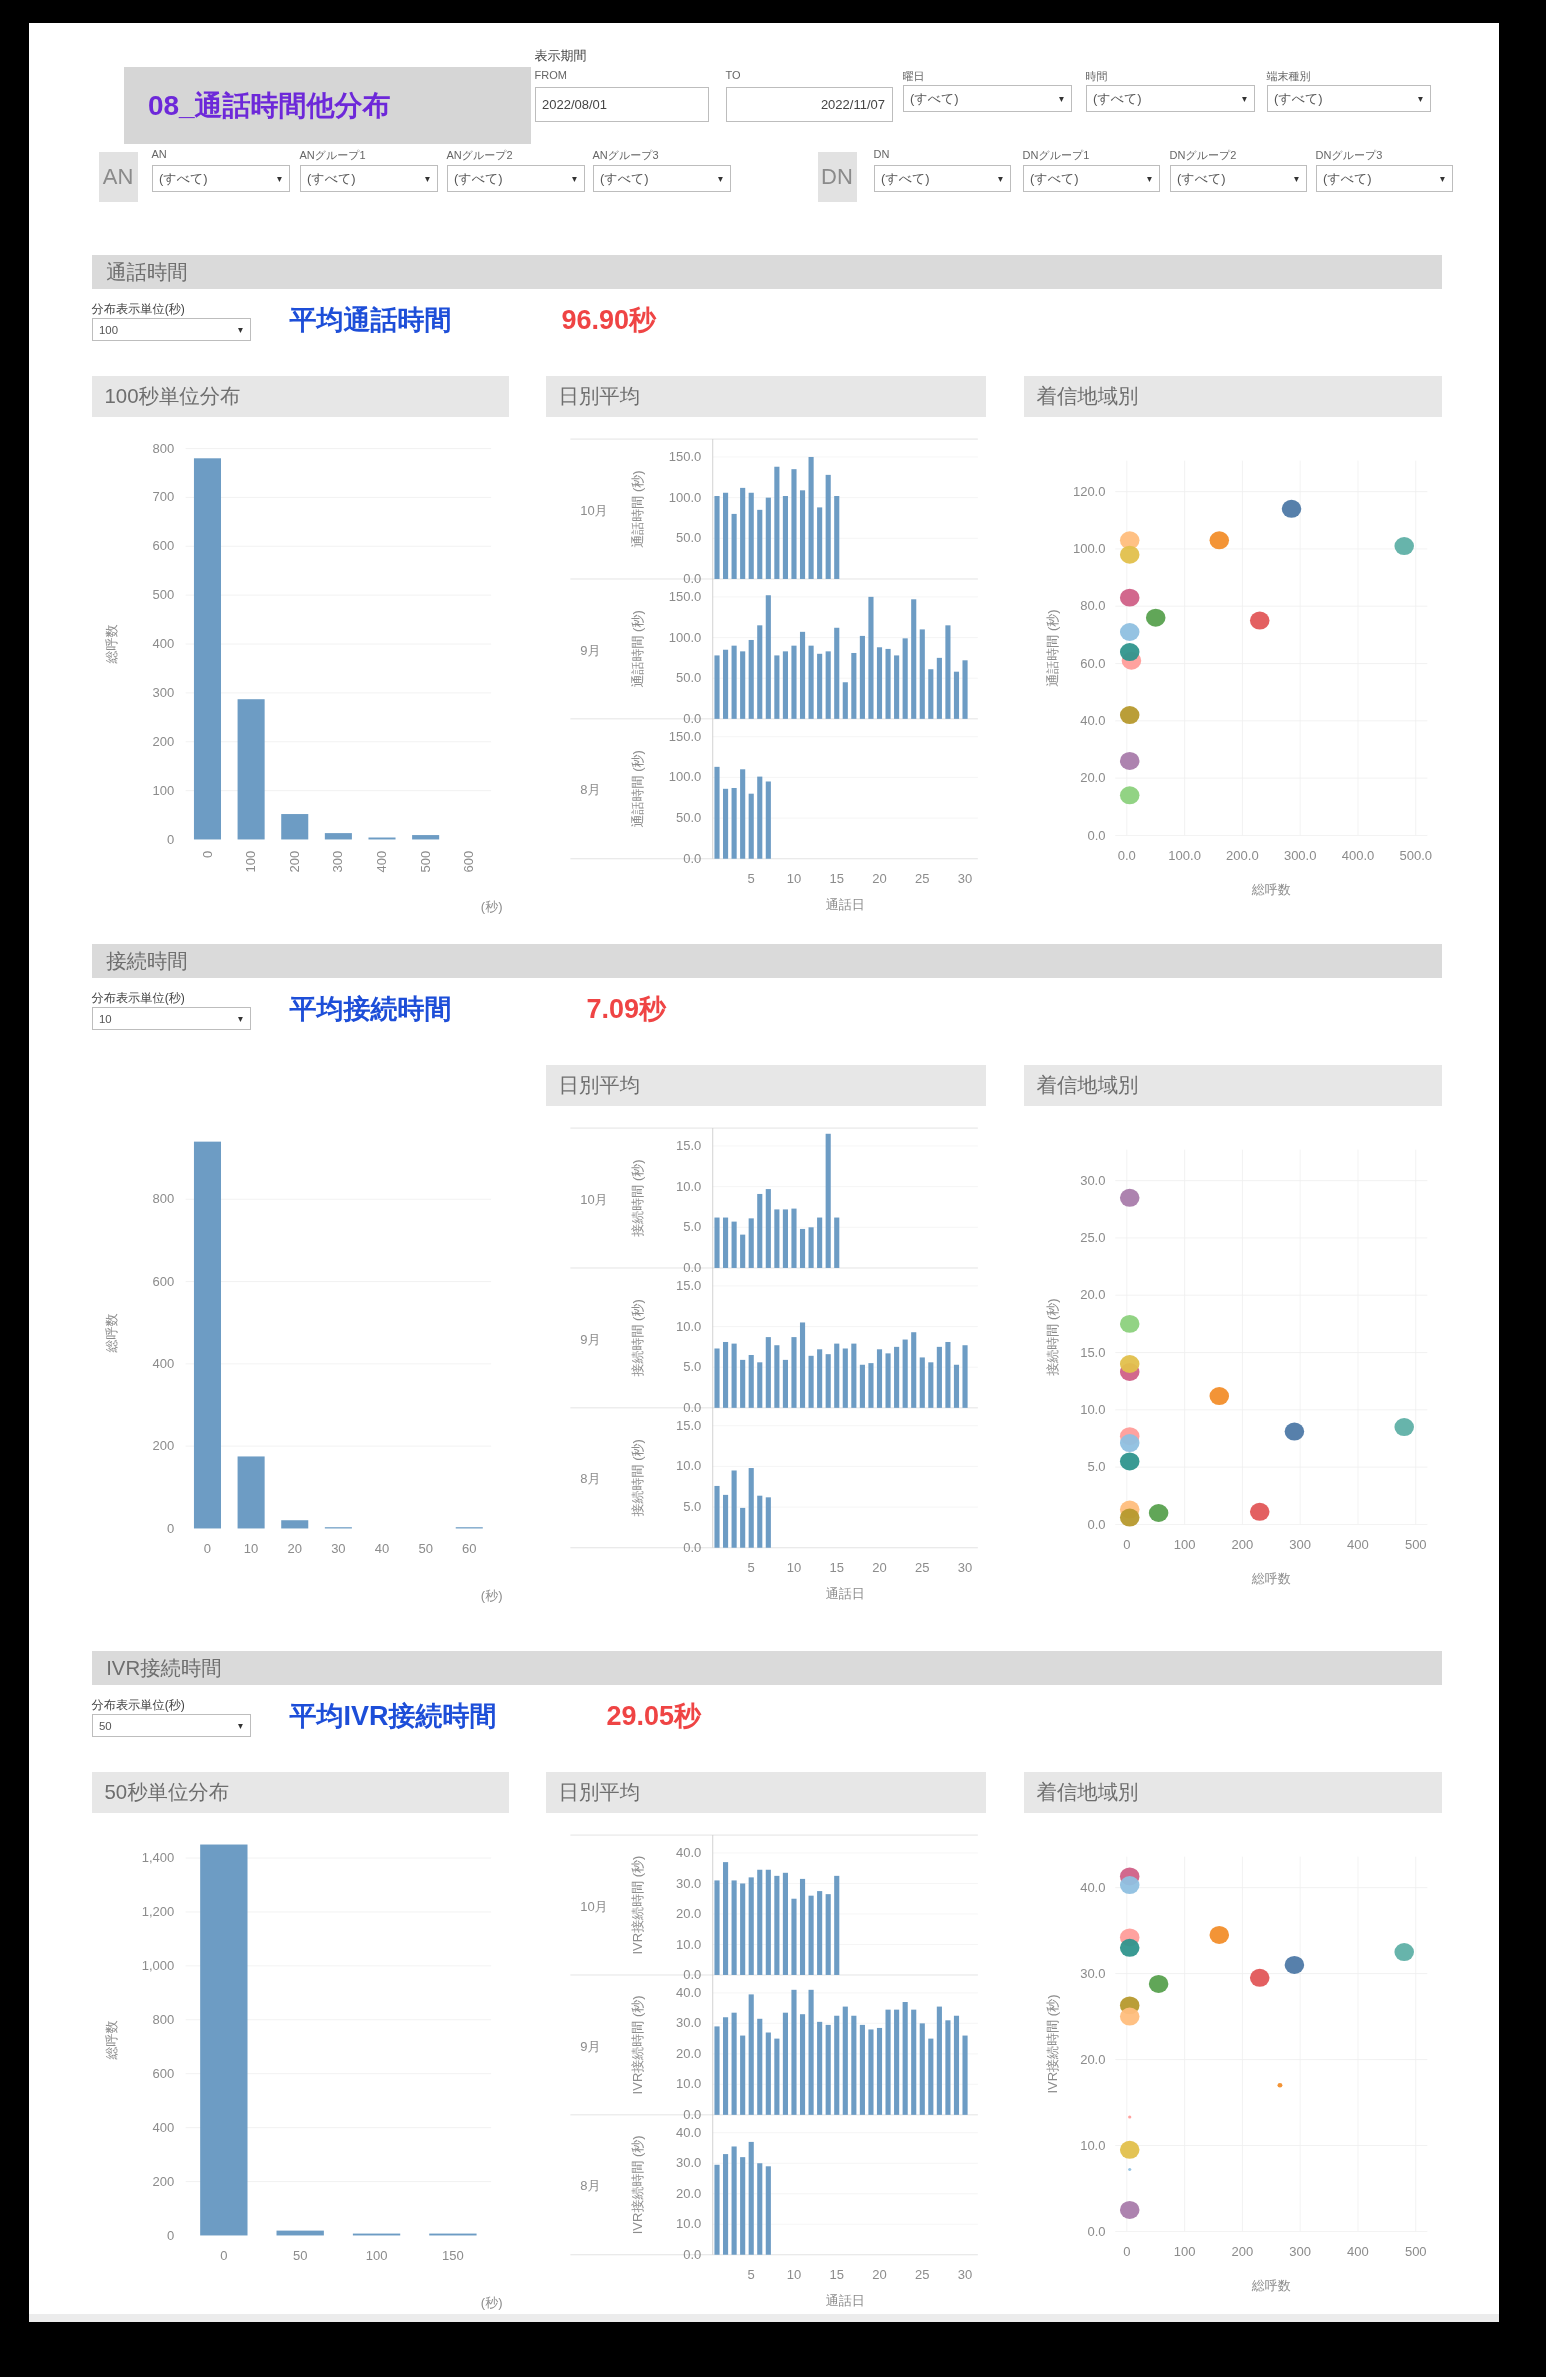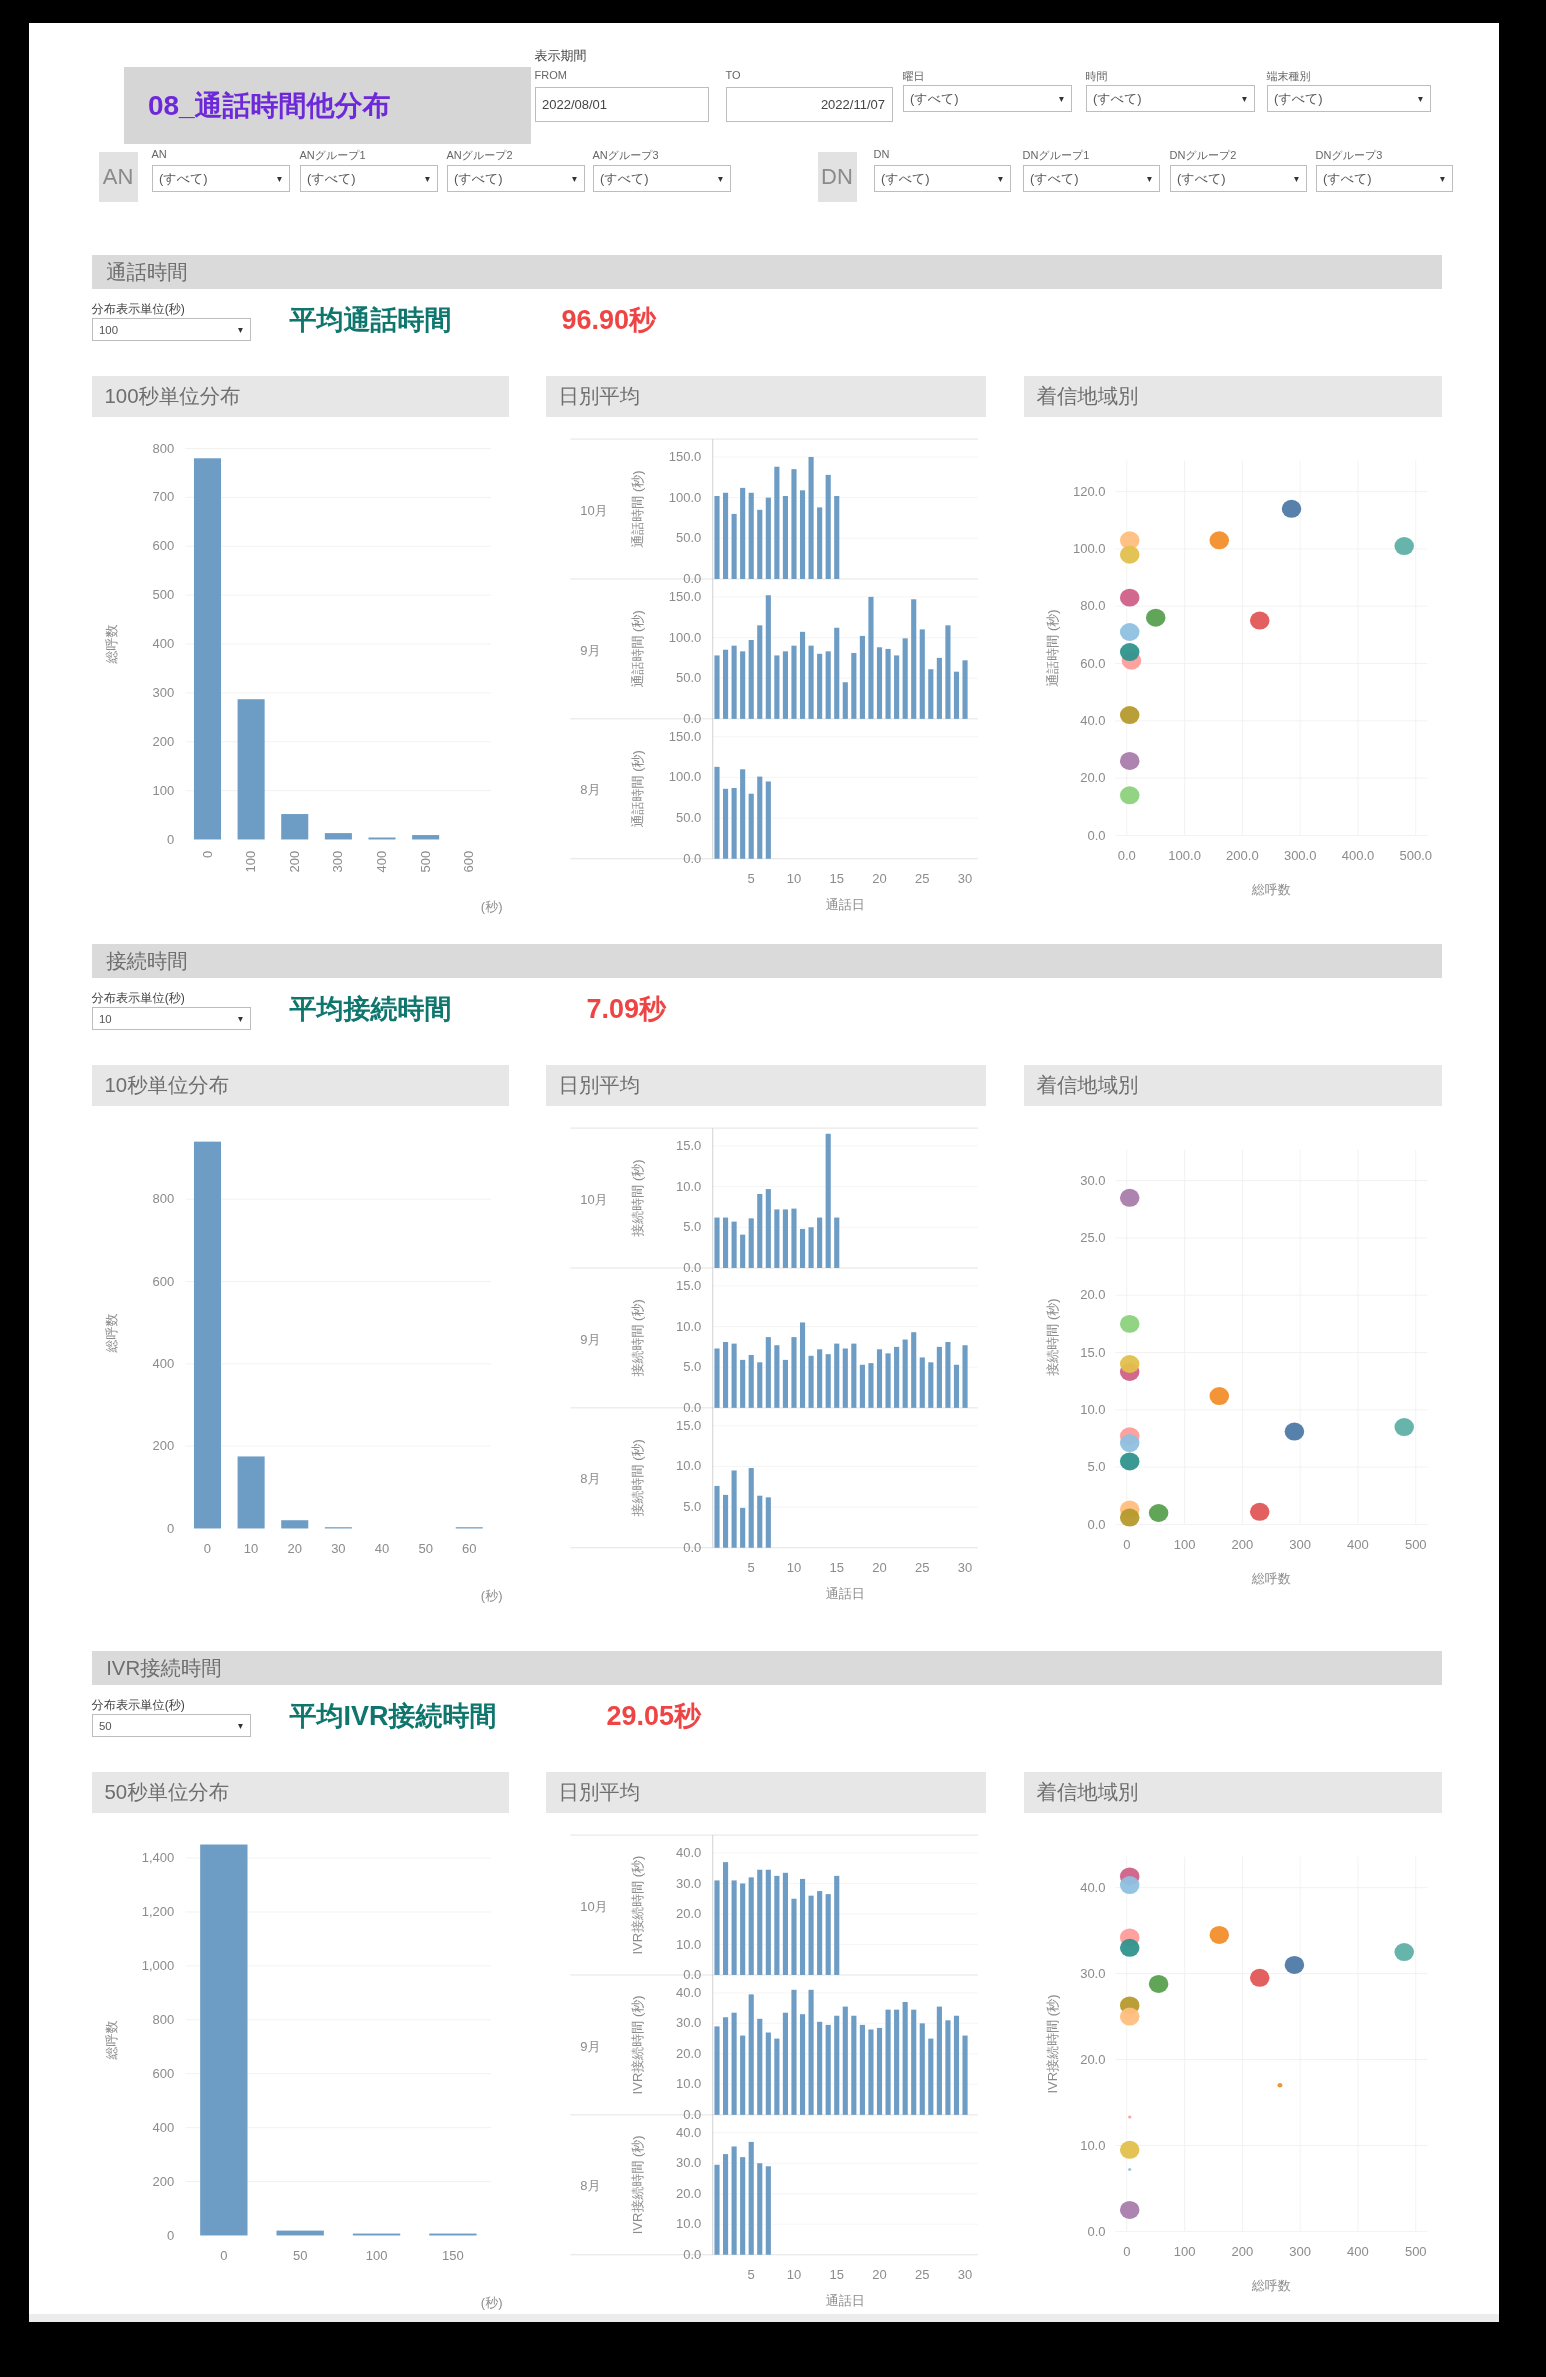--- a/index.html
+++ b/index.html
@@ -16,21 +16,21 @@
   .car{font-size:9.8px;color:#333;margin-left:4.9px;}
   .tagbox{position:absolute;width:39px;height:50px;background:#e2e2e2;color:#8a8a8a;font-size:22px;
     display:flex;align-items:center;justify-content:center;}
   .section{position:absolute;left:0;width:1470px;}
   .secbar{position:absolute;left:63px;top:0;width:1350px;height:34px;background:#dadada;color:#6e6e6e;
     font-size:20.4px;line-height:34px;padding-left:14.7px;box-sizing:border-box;}
   .unitlbl{position:absolute;left:63px;top:46px;font-size:12.2px;color:#444;}
   .unitsel{position:absolute;left:63px;top:63px;width:159px;height:23px;border:0.8px solid #bdbdbd;background:#fff;
     display:flex;align-items:center;justify-content:space-between;padding:0 6.5px;font-size:11.4px;color:#555;
     box-sizing:border-box;cursor:pointer;}
-  .avglbl{position:absolute;top:47px;left:261px;font-size:27px;font-weight:bold;color:#0f766e;}
+  .avglbl{position:absolute;top:47px;left:261px;font-size:27px;font-weight:bold;color:#1d4ed8;}
   .avgval{position:absolute;top:47px;font-size:27px;font-weight:bold;color:#ef4444;}
   .colhdr{position:absolute;top:121px;height:41px;background:#e7e7e7;color:#6e6e6e;font-size:20.4px;
     line-height:41px;padding-left:13px;box-sizing:border-box;}
   .chart{position:absolute;top:169px;height:497px;}
   .c1{left:63px;width:417px;} .c2{left:517px;width:440px;} .c3{left:995px;width:418px;}
   .bstrip{position:absolute;left:0;bottom:0;width:1470px;height:8.1px;background:#ececec;}
   svg text{font-family:"Liberation Sans",sans-serif;font-size:16px;fill:#8c8c8c;}
 </style>
 </head>
 <body>
@@ -295,21 +295,20 @@
 
   <div class="section" style="top:921px;height:689px">
     <div class="secbar">接続時間</div>
     <div class="unitlbl">分布表示単位(秒)</div>
     <div class="unitsel">
       <span>10</span>
       <span class="car">▾</span>
       </div>
     <div class="avglbl">平均接続時間</div>
     <div class="avgval" style="left:558px">7.09秒</div>
-    <div class="colhdr c1">10秒単位分布</div>
     <div class="colhdr c2">日別平均</div>
     <div class="colhdr c3">着信地域別</div>
     <div class="chart c1"><svg width="417" height="497" viewBox="0 0 512 610">
           <text x="101" y="515" text-anchor="end">0</text>
           <line x1="115" y1="408.9473684210526" x2="490" y2="408.9473684210526" stroke="#efefef"></line>
           <text x="101" y="413.9473684210526" text-anchor="end">200</text>
           <line x1="115" y1="307.89473684210526" x2="490" y2="307.89473684210526" stroke="#efefef"></line>
           <text x="101" y="312.89473684210526" text-anchor="end">400</text>
           <line x1="115" y1="206.84210526315792" x2="490" y2="206.84210526315792" stroke="#efefef"></line>
           <text x="101" y="211.84210526315792" text-anchor="end">600</text>

